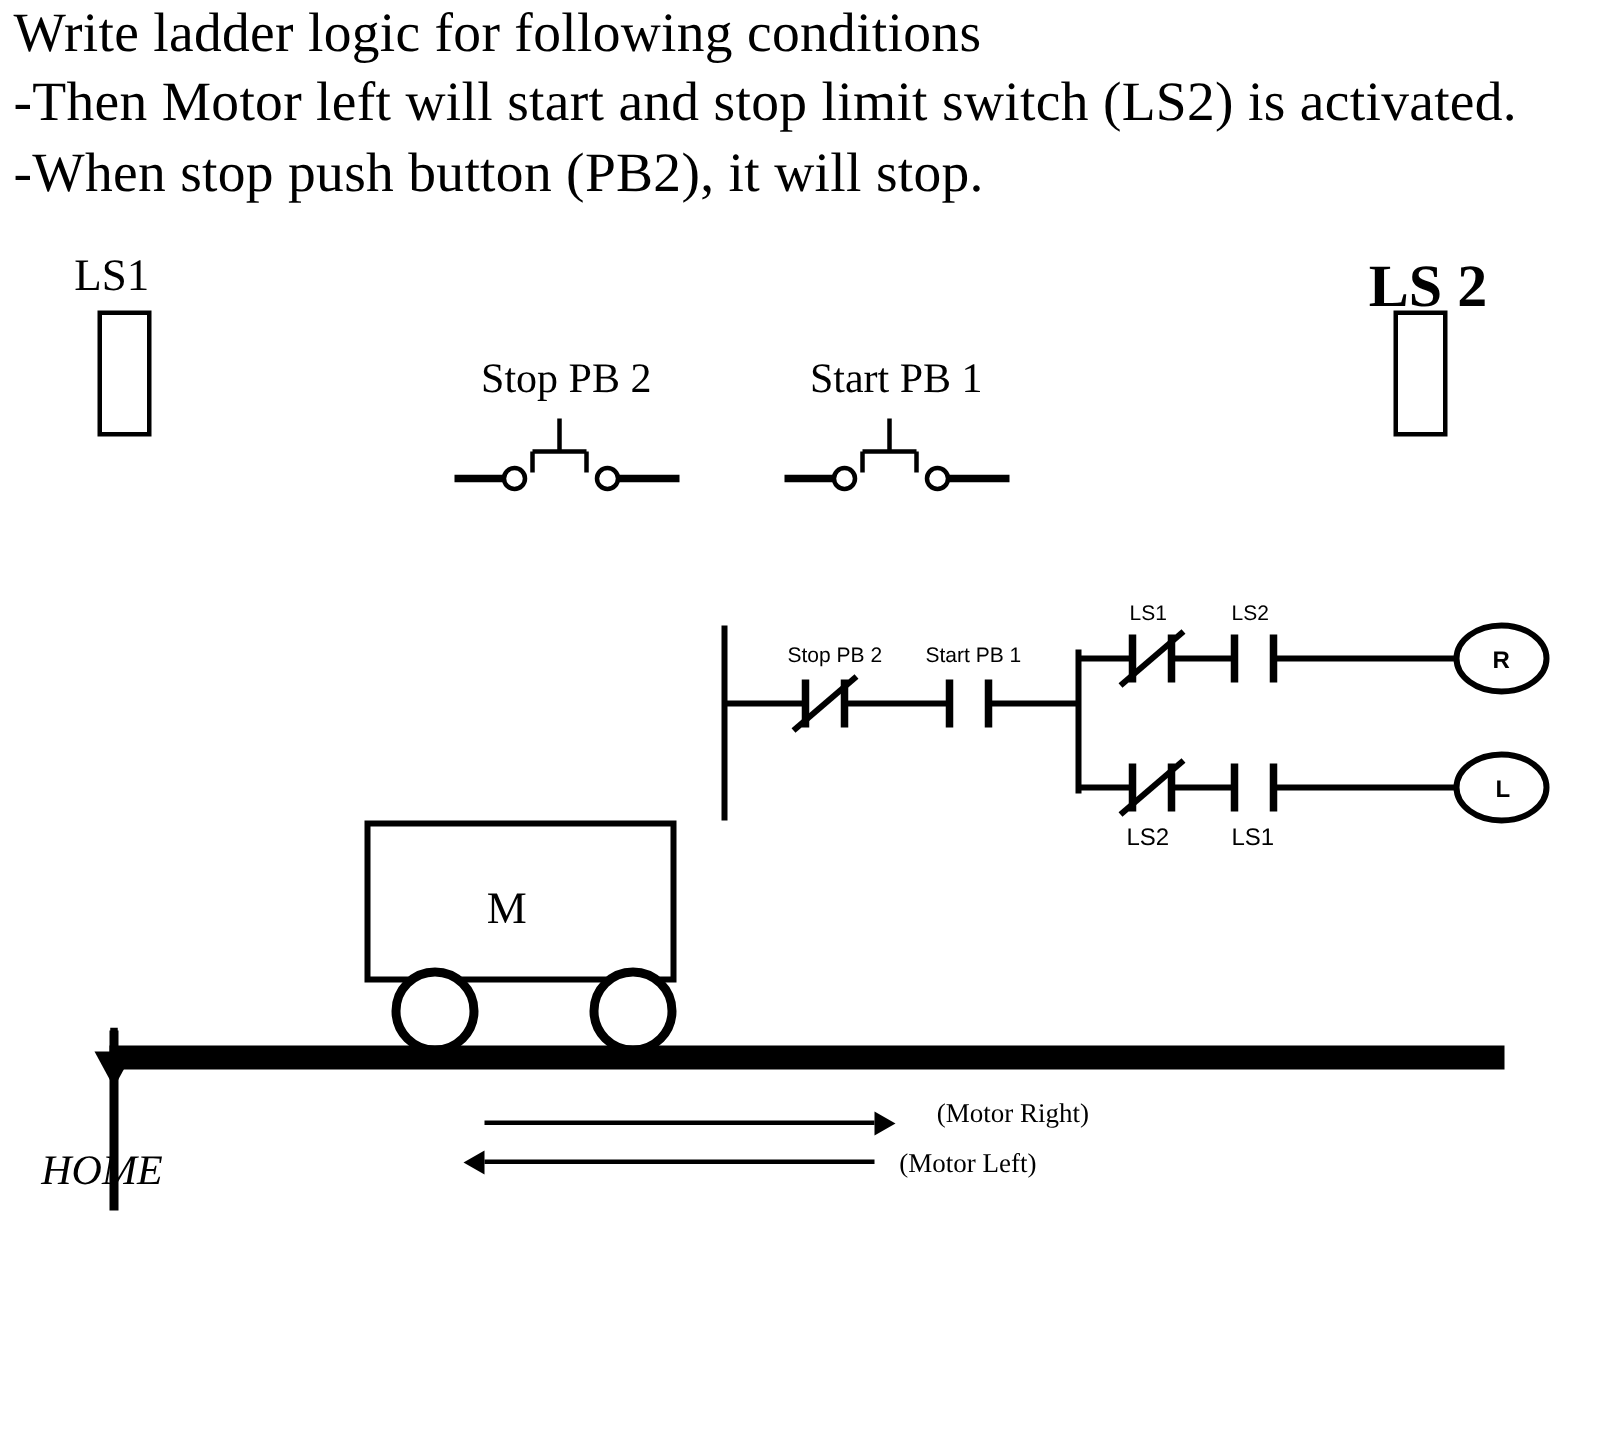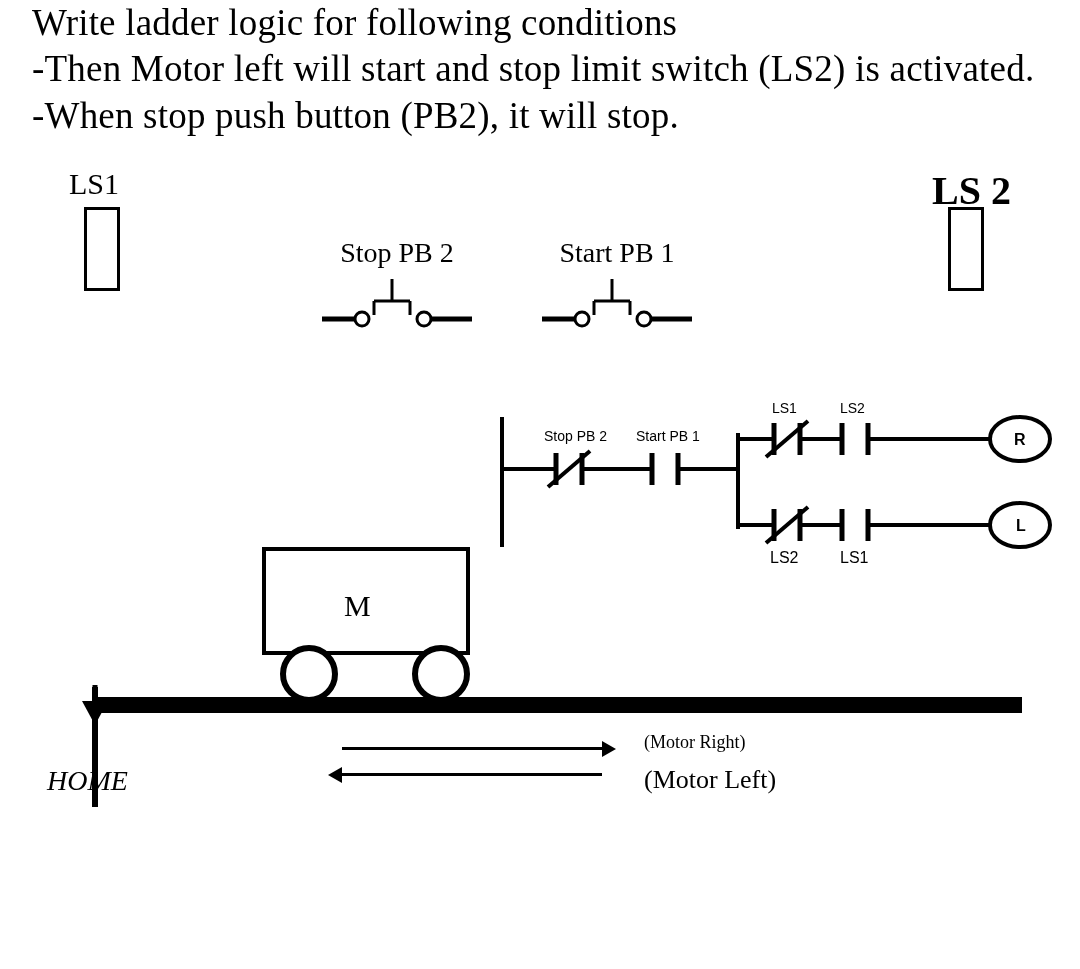--- a/index.html
+++ b/index.html
@@ -4,21 +4,21 @@
 <style>
   html, body {
     margin: 0;
     padding: 0;
     background: #fff;
     font-family: "Times New Roman", Times, serif;
     color: #000;
     width: 1080px;
   }
   .page {
-    padding: 0 16px 24px 32px;
+    padding: 0 16px 24px 9px;
   }
   .problem-text {
     font-size: 37px;
     line-height: 1.25;
     margin-bottom: 28px;
     letter-spacing: 0.2px;
   }
   .problem-text .line {
     display: block;
   }
@@ -227,19 +227,19 @@
 
     <svg style="position:absolute; left:38px; top:518px;" width="50" height="64">
       <polygon points="25,40 12,16 38,16" fill="#000"></polygon>
       <line x1="25" y1="0" x2="25" y2="18" stroke="#000" stroke-width="5"></line>
     </svg>
 
     <div class="dirline dir-tri-right" style="left:310px; top:580px; width:260px;"></div>
     <div class="dirline dir-tri-left" style="left:310px; top:606px; width:260px;"></div>
 
     <div class="lbl" style="left:612px; top:565px; font-size:18px;">(Motor Right)</div>
-    <div class="lbl" style="left:612px; top:598px; font-size:26px;">(Motor Left)</div>
+    <div class="lbl" style="left:587px; top:598px; font-size:18px;">(Motor Left)</div>
 
     <div class="lbl" style="left:15px; top:598px; font-size:28px;font-style:italic;">HOME</div>
 
   </div>
 
 </div>
 
 </body></html>

